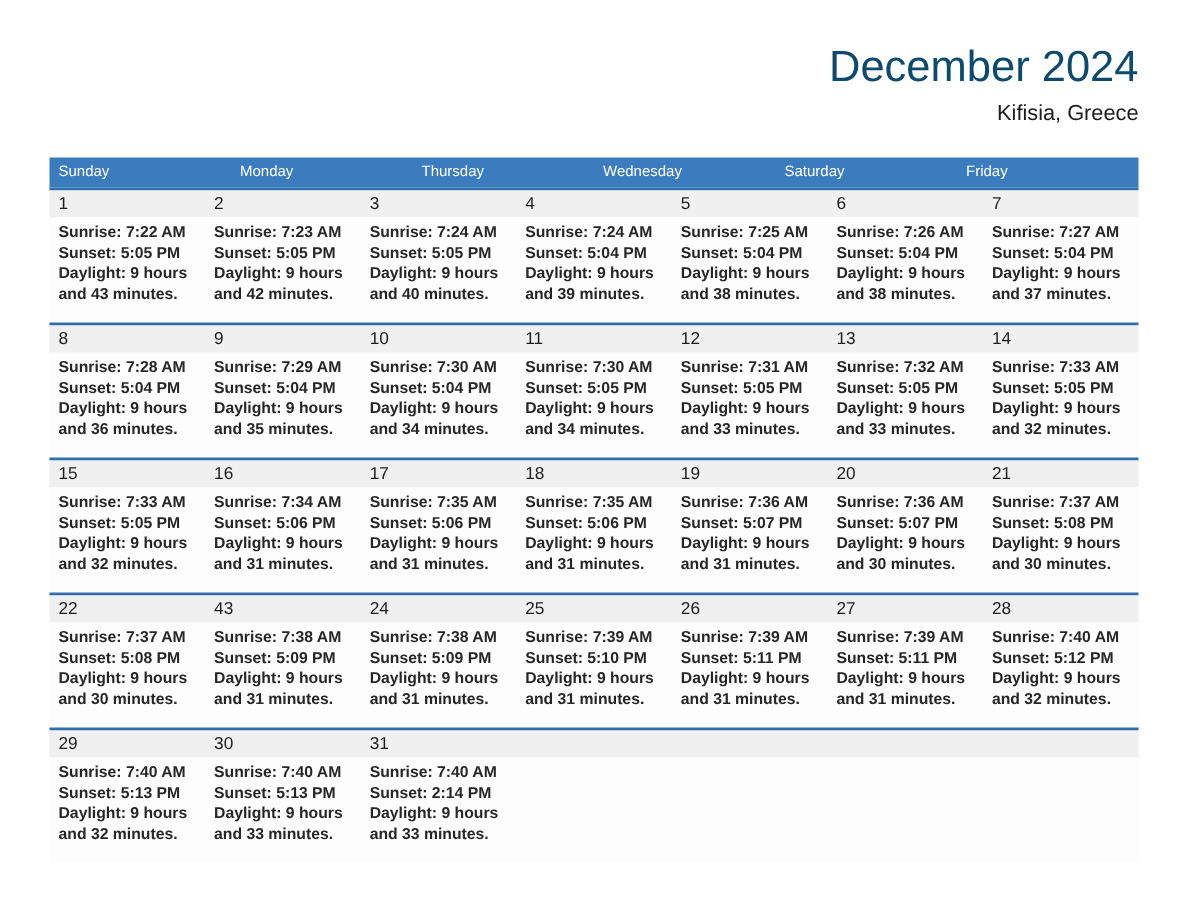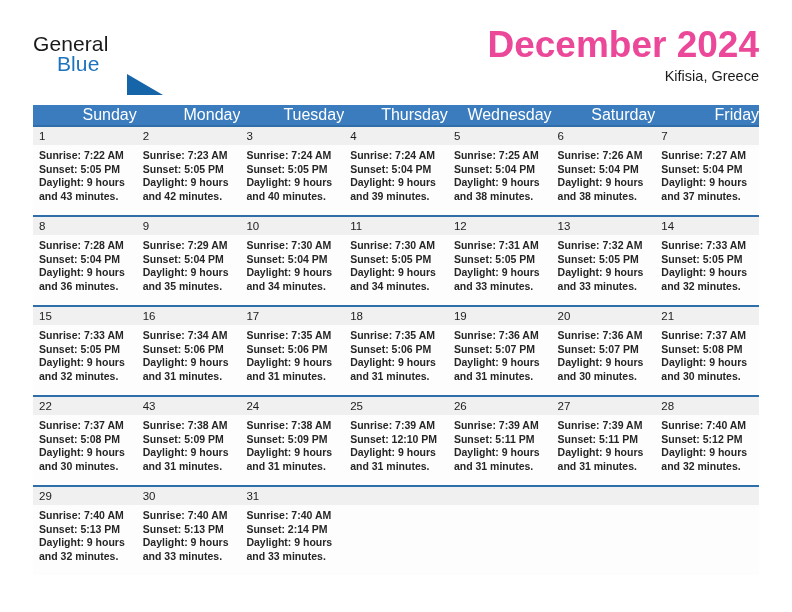--- a/index.html
+++ b/index.html
@@ -66,25 +66,25 @@
     border-top: 21px solid transparent;
   }
 
   .title-block {
     position: absolute;
     right: 33px;
     top: 28px;
     text-align: right;
   }
   .cal-title {
-    font-size: 37px;
-    color: #ec4899;
+    font-size: 29px;
+    color: #0c4a6e;
     line-height: 34px;
     white-space: nowrap;
-    font-weight: bold;
+    font-weight: normal;
     margin: 0;
   }
   .cal-subtitle {
     margin-top: 6px;
     font-size: 14.5px;
     color: #1c1c1c;
     line-height: 17px;
     white-space: nowrap;
   }
 
@@ -98,27 +98,26 @@
 
   .weekday-row {
     display: flex;
     width: 726px;
     background: #3a7cbe;
     height: 20px;
   }
   .weekday {
     flex: 1 1 0;
     color: #ffffff;
-    font-size: 16px;
+    font-size: 10px;
     line-height: 20px;
-    padding-left: 16px;
+    padding-left: 6px;
     box-sizing: border-box;
     white-space: nowrap;
     overflow: hidden;
-    text-align: right;
   }
 
   .week {
     width: 726px;
     border-top: 2px solid #2f6ea8;
     box-sizing: border-box;
   }
   .week:first-of-type {
     border-top: none;
   }
@@ -157,39 +156,33 @@
     white-space: nowrap;
   }
 </style>
 </head>
 <body>
 
 <div id="page">
 
   <div class="header">
 
-    <div class="brand">
-      <span class="brand-general">General</span>
-      <span class="brand-triangle"></span>
-      <span class="brand-blue">Blue</span>
-    </div>
 
     <div class="title-block">
       <h1 class="cal-title">December 2024</h1>
       <div class="cal-subtitle">Kifisia, Greece</div>
     </div>
 
   </div>
 
   <div class="calendar">
 
     <div class="weekday-row">
       <div class="weekday">Sunday</div>
       <div class="weekday">Monday</div>
-      <div class="weekday">Tuesday</div>
       <div class="weekday">Thursday</div>
       <div class="weekday">Wednesday</div>
       <div class="weekday">Saturday</div>
       <div class="weekday">Friday</div>
     </div>
 
     <div class="week">
       <div class="week-dates">
         <div class="daynum">1</div>
         <div class="daynum">2</div>
@@ -381,21 +374,21 @@
           <div class="dayline">and 31 minutes.</div>
         </div>
         <div class="daycell">
           <div class="dayline">Sunrise: 7:38 AM</div>
           <div class="dayline">Sunset: 5:09 PM</div>
           <div class="dayline">Daylight: 9 hours</div>
           <div class="dayline">and 31 minutes.</div>
         </div>
         <div class="daycell">
           <div class="dayline">Sunrise: 7:39 AM</div>
-          <div class="dayline">Sunset: 12:10 PM</div>
+          <div class="dayline">Sunset: 5:10 PM</div>
           <div class="dayline">Daylight: 9 hours</div>
           <div class="dayline">and 31 minutes.</div>
         </div>
         <div class="daycell">
           <div class="dayline">Sunrise: 7:39 AM</div>
           <div class="dayline">Sunset: 5:11 PM</div>
           <div class="dayline">Daylight: 9 hours</div>
           <div class="dayline">and 31 minutes.</div>
         </div>
         <div class="daycell">

